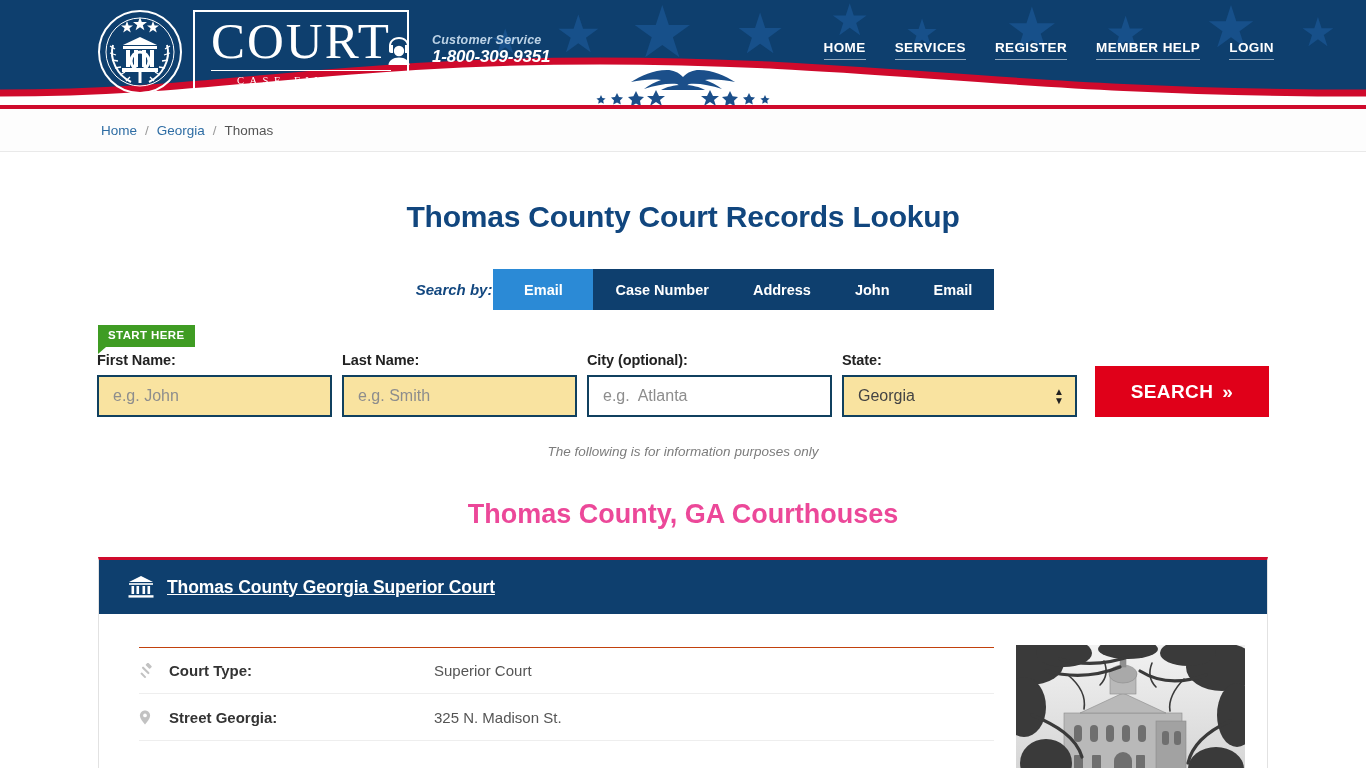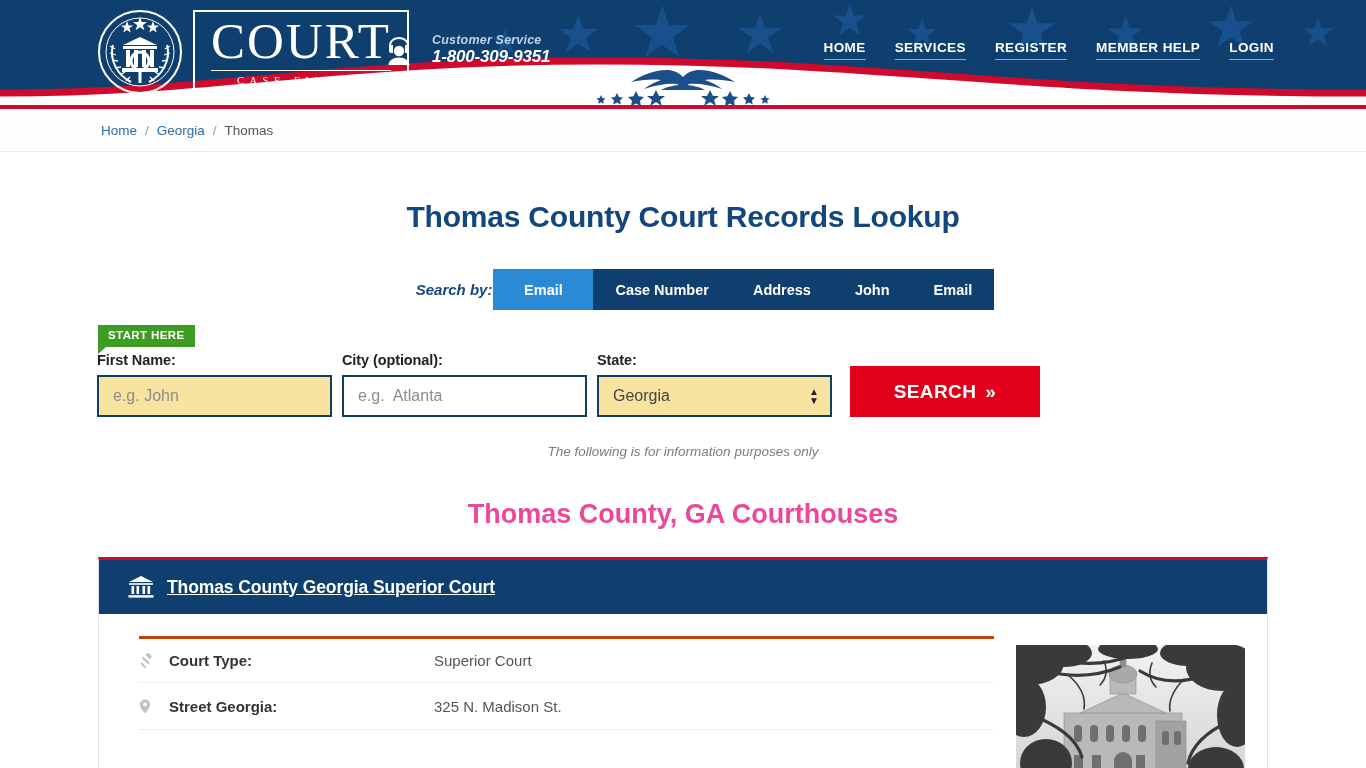--- a/index.html
+++ b/index.html
@@ -308,21 +308,21 @@
     display: flex;
     padding: 22px 0 0 0;
   }
   .detail-col { width: 895px; padding-left: 40px; }
   .detail-row {
     display: flex;
     align-items: center;
     height: 47px;
     border-bottom: 1px solid #eeeeee;
   }
-  .detail-row:first-child { border-top: 3px solid #c2410c; }
+  .detail-row:first-child { border-top: 1px solid #c2410c; margin-top: 11px; }
   .det-icon {
     width: 30px;
     flex: 0 0 30px;
     color: #bdbdbd;
     display: flex;
     align-items: center;
   }
   .det-label {
     width: 265px;
     font-size: 15px;
@@ -463,20 +463,24 @@
 
   <div class="form-zone">
     <div class="start-badge">START HERE</div>
 
     <div class="form-grid">
       <div class="fld">
         <label class="fld-label">First Name:</label>
         <input class="fld-input fld-first" type="text" placeholder="e.g. John" style="">
       </div>
 
+      <div class="fld">
+        <label class="fld-label">Last Name:</label>
+        <input class="fld-input fld-last" type="text" placeholder="e.g. Smith" style="">
+      </div>
 
       <div class="fld">
         <label class="fld-label">City (optional):</label>
         <input class="fld-input fld-city white" type="text" placeholder="e.g.  Atlanta" style="">
       </div>
 
       <div class="fld">
         <label class="fld-label">State:</label>
         <div class="select-wrap">
           <input class="fld-input" type="text" readonly="" value="Georgia" style="">

